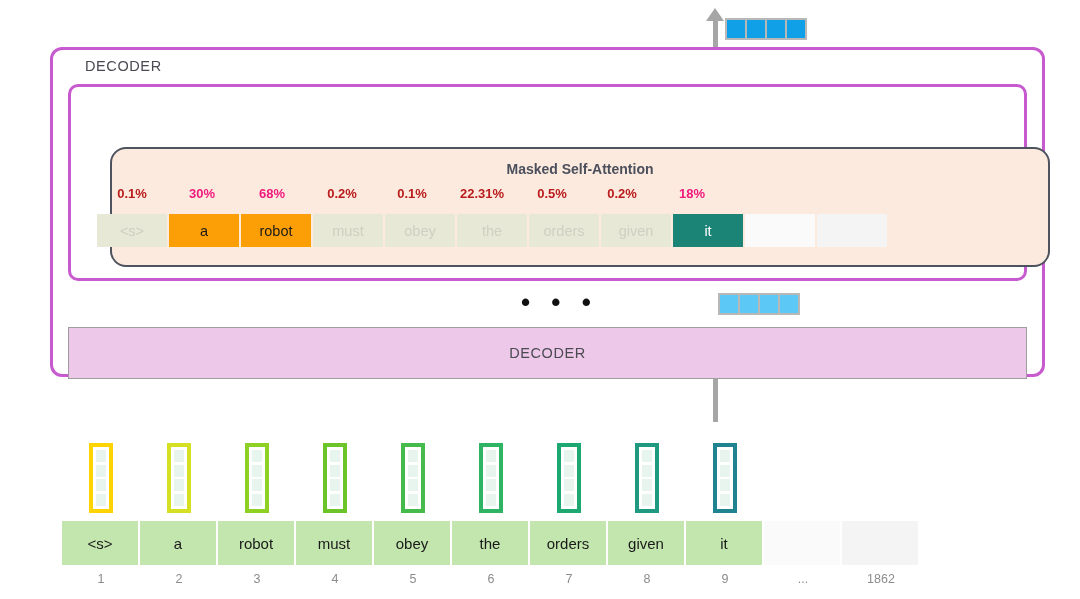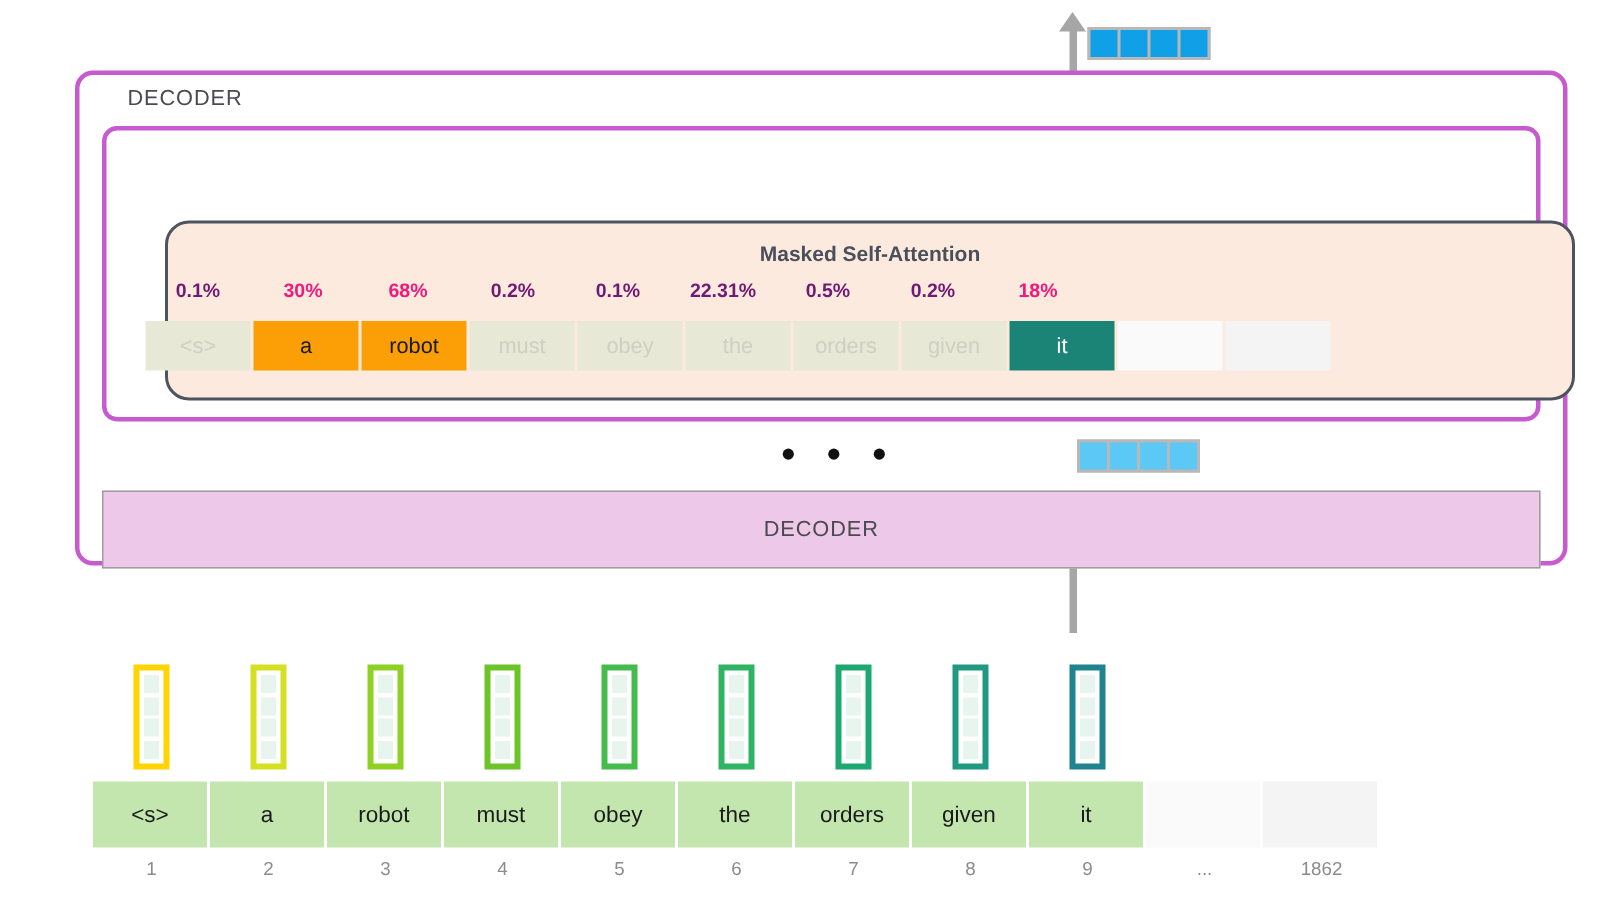--- a/index.html
+++ b/index.html
@@ -31,21 +31,21 @@
      display:flex;align-items:center;justify-content:center;}
   #ffnn-label{font-size:14.5px;font-weight:bold;color:#4a4f5c;}
 
   
   #msa{position:absolute;left:78px;top:147px;width:940px;height:120px;
      background:#fdeade;border:2.5px solid #4e5360;border-radius:16px;box-sizing:border-box;margin-left:32px;}
   #msa-label{position:absolute;left:0;right:0;top:12px;text-align:center;font-size:14px;font-weight:bold;color:#4a4f5c;}
 
   #attn-scores{position:absolute;left:97px;top:186px;display:flex;}
   .score{width:70px;text-align:center;font-size:13px;font-weight:bold;}
-  .score.dim{color:#701a75;}
+  .score.dim{color:#b91c1c;}
   .score.hot{color:#f0197c;}
 
   #attn-cells{position:absolute;left:97px;top:214px;display:flex;}
   .acell{width:70px;height:33px;margin-right:2px;display:flex;align-items:center;justify-content:center;
      font-size:14.5px;box-sizing:border-box;}
   .acell.mask{background:#e8e8d7;color:#cfcfc2;}
   .acell.on{background:#fc9f07;color:#1a1a1a;}
   .acell.sel{background:#1b8476;color:#ffffff;}
   .acell.blank-a{background:#fafafa;}
   .acell.blank-b{background:#f4f4f4;}

